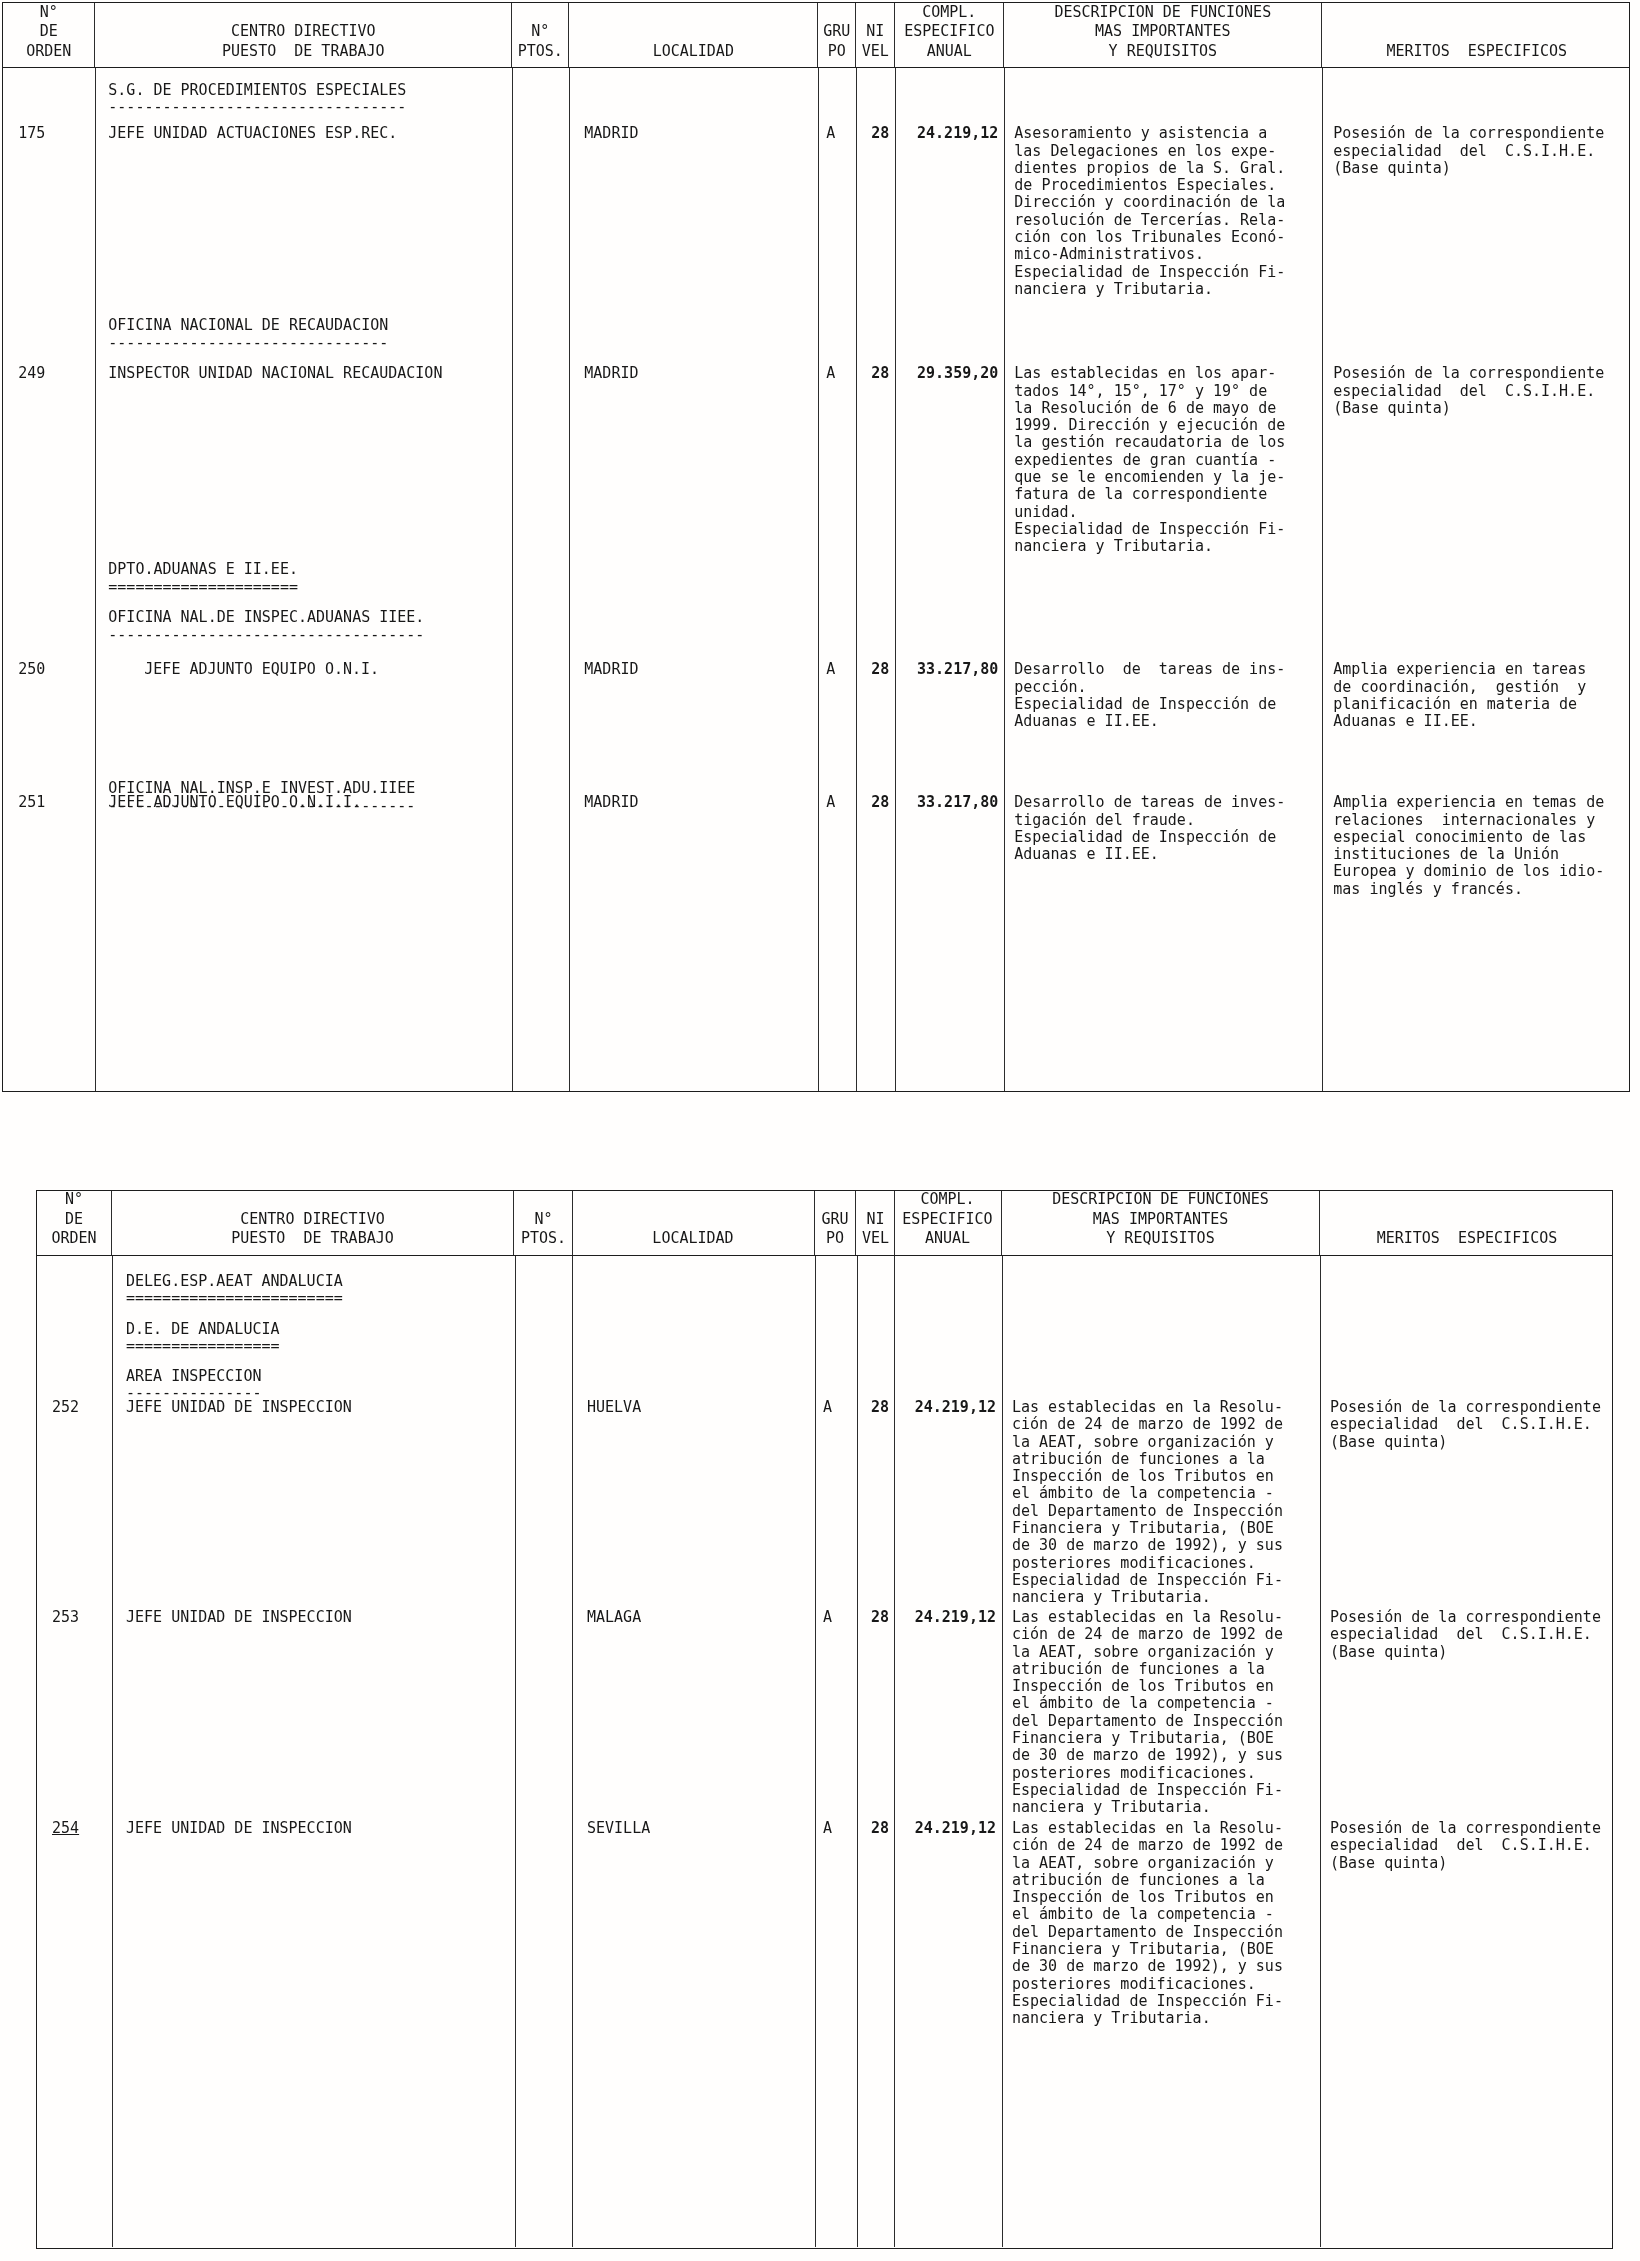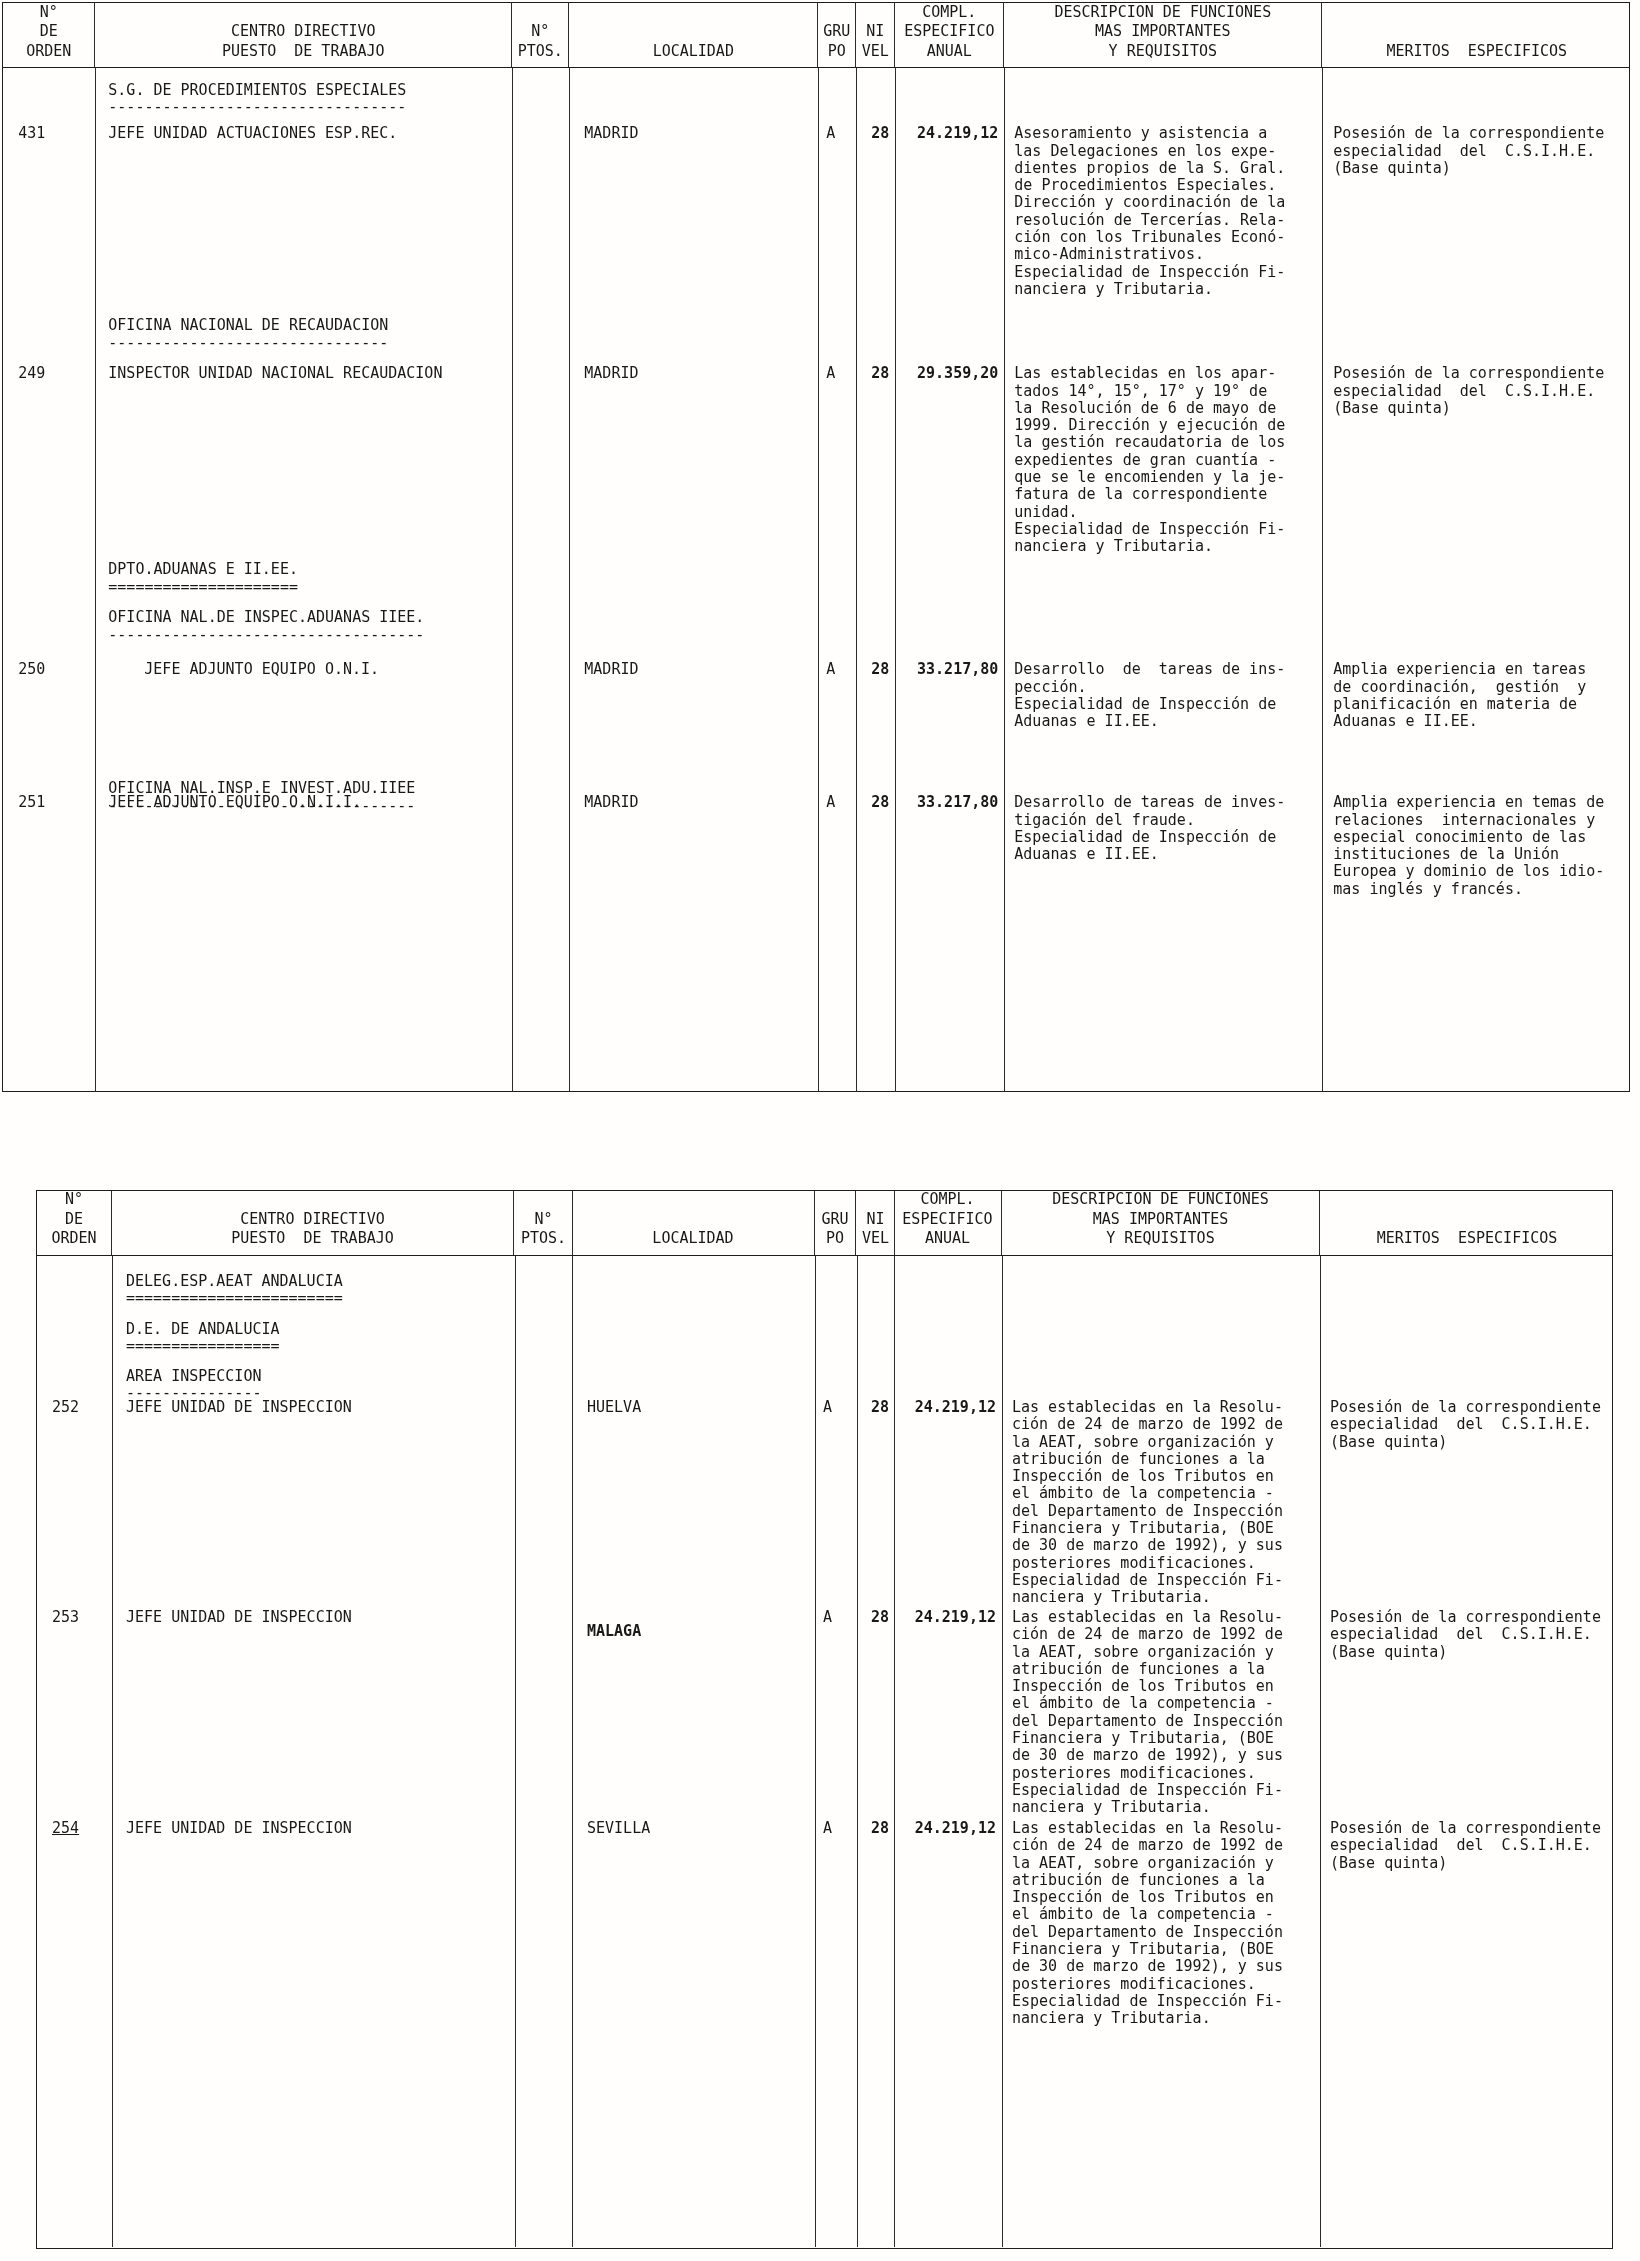--- a/index.html
+++ b/index.html
@@ -47,21 +47,21 @@
       <div class="tbody" style="top: 65px; height: 1023px;">
         <div class="vline" style="left: 92px; height: 1023px;"></div>
         <div class="vline" style="left: 509px; height: 1023px;"></div>
         <div class="vline" style="left: 566px; height: 1023px;"></div>
         <div class="vline" style="left: 815px; height: 1023px;"></div>
         <div class="vline" style="left: 853px; height: 1023px;"></div>
         <div class="vline" style="left: 892px; height: 1023px;"></div>
         <div class="vline" style="left: 1001px; height: 1023px;"></div>
         <div class="vline" style="left: 1319px; height: 1023px;"></div>
         <div class="cell section" style="left: 105px; top: 13.5px;"><span>S.G. DE PROCEDIMIENTOS ESPECIALES</span><span class="u">---------------------------------</span></div>
-        <span class="cell" style="left: 15px; top: 57px;">431</span>
+        <span class="cell" style="left: 15px; top: 57px;">175</span>
         <span class="cell" style="left: 105px; top: 57px;">JEFE UNIDAD ACTUACIONES ESP.REC.</span>
         <span class="cell" style="left: 581px; top: 57px;">MADRID</span>
         <span class="cell" style="left: 823px; top: 57px;">A</span>
         <div class="cell rnum" style="left: 853px; top: 57px; width: 33px;">28</div>
         <div class="cell rnum" style="left: 892px; top: 57px; width: 103px;">24.219,12</div>
         <div class="cell lines" style="left: 1011px; top: 57px; width: 302px;"><span>Asesoramiento y asistencia a</span><span>las Delegaciones en los expe-</span><span>dientes propios de la S. Gral.</span><span>de Procedimientos Especiales.</span><span>Dirección y coordinación de la</span><span>resolución de Tercerías. Rela-</span><span>ción con los Tribunales Econó-</span><span>mico-Administrativos.</span><span>Especialidad de Inspección Fi-</span><span>nanciera y Tributaria.</span></div>
         <div class="cell lines" style="left: 1330px; top: 57px; width: 293px;"><span>Posesión de la correspondiente</span><span>especialidad  del  C.S.I.H.E.</span><span>(Base quinta)</span></div>
         <div class="cell section" style="left: 105px; top: 249px;"><span>OFICINA NACIONAL DE RECAUDACION</span><span class="u">-------------------------------</span></div>
         <span class="cell" style="left: 15px; top: 297px;">249</span>
         <span class="cell" style="left: 105px; top: 297px;">INSPECTOR UNIDAD NACIONAL RECAUDACION</span>
@@ -119,21 +119,21 @@
         <span class="cell" style="left: 15px; top: 143px;">252</span>
         <span class="cell" style="left: 89px; top: 143px;">JEFE UNIDAD DE INSPECCION</span>
         <span class="cell" style="left: 550px; top: 143px;">HUELVA</span>
         <span class="cell" style="left: 786px; top: 143px;">A</span>
         <div class="cell rnum" style="left: 820px; top: 143px; width: 32px;">28</div>
         <div class="cell rnum" style="left: 857px; top: 143px; width: 102px;">24.219,12</div>
         <div class="cell lines" style="left: 975px; top: 143px; width: 302px;"><span>Las establecidas en la Resolu-</span><span>ción de 24 de marzo de 1992 de</span><span>la AEAT, sobre organización y</span><span>atribución de funciones a la</span><span>Inspección de los Tributos en</span><span>el ámbito de la competencia -</span><span>del Departamento de Inspección</span><span>Financiera y Tributaria, (BOE</span><span>de 30 de marzo de 1992), y sus</span><span>posteriores modificaciones.</span><span>Especialidad de Inspección Fi-</span><span>nanciera y Tributaria.</span></div>
         <div class="cell lines" style="left: 1293px; top: 143px; width: 277px;"><span>Posesión de la correspondiente</span><span>especialidad  del  C.S.I.H.E.</span><span>(Base quinta)</span></div>
         <span class="cell" style="left: 15px; top: 353px;">253</span>
         <span class="cell" style="left: 89px; top: 353px;">JEFE UNIDAD DE INSPECCION</span>
-        <span class="cell" style="left: 550px; top: 367px; font-weight: bold;">MALAGA</span>
+        <span class="cell" style="left: 550px; top: 353px;">MALAGA</span>
         <span class="cell" style="left: 786px; top: 353px;">A</span>
         <div class="cell rnum" style="left: 820px; top: 353px; width: 32px;">28</div>
         <div class="cell rnum" style="left: 857px; top: 353px; width: 102px;">24.219,12</div>
         <div class="cell lines" style="left: 975px; top: 353px; width: 302px;"><span>Las establecidas en la Resolu-</span><span>ción de 24 de marzo de 1992 de</span><span>la AEAT, sobre organización y</span><span>atribución de funciones a la</span><span>Inspección de los Tributos en</span><span>el ámbito de la competencia -</span><span>del Departamento de Inspección</span><span>Financiera y Tributaria, (BOE</span><span>de 30 de marzo de 1992), y sus</span><span>posteriores modificaciones.</span><span>Especialidad de Inspección Fi-</span><span>nanciera y Tributaria.</span></div>
         <div class="cell lines" style="left: 1293px; top: 353px; width: 277px;"><span>Posesión de la correspondiente</span><span>especialidad  del  C.S.I.H.E.</span><span>(Base quinta)</span></div>
         <span class="cell" style="left: 15px; top: 564px; text-decoration: underline;">254</span>
         <span class="cell" style="left: 89px; top: 564px;">JEFE UNIDAD DE INSPECCION</span>
         <span class="cell" style="left: 550px; top: 564px;">SEVILLA</span>
         <span class="cell" style="left: 786px; top: 564px;">A</span>
         <div class="cell rnum" style="left: 820px; top: 564px; width: 32px;">28</div>

